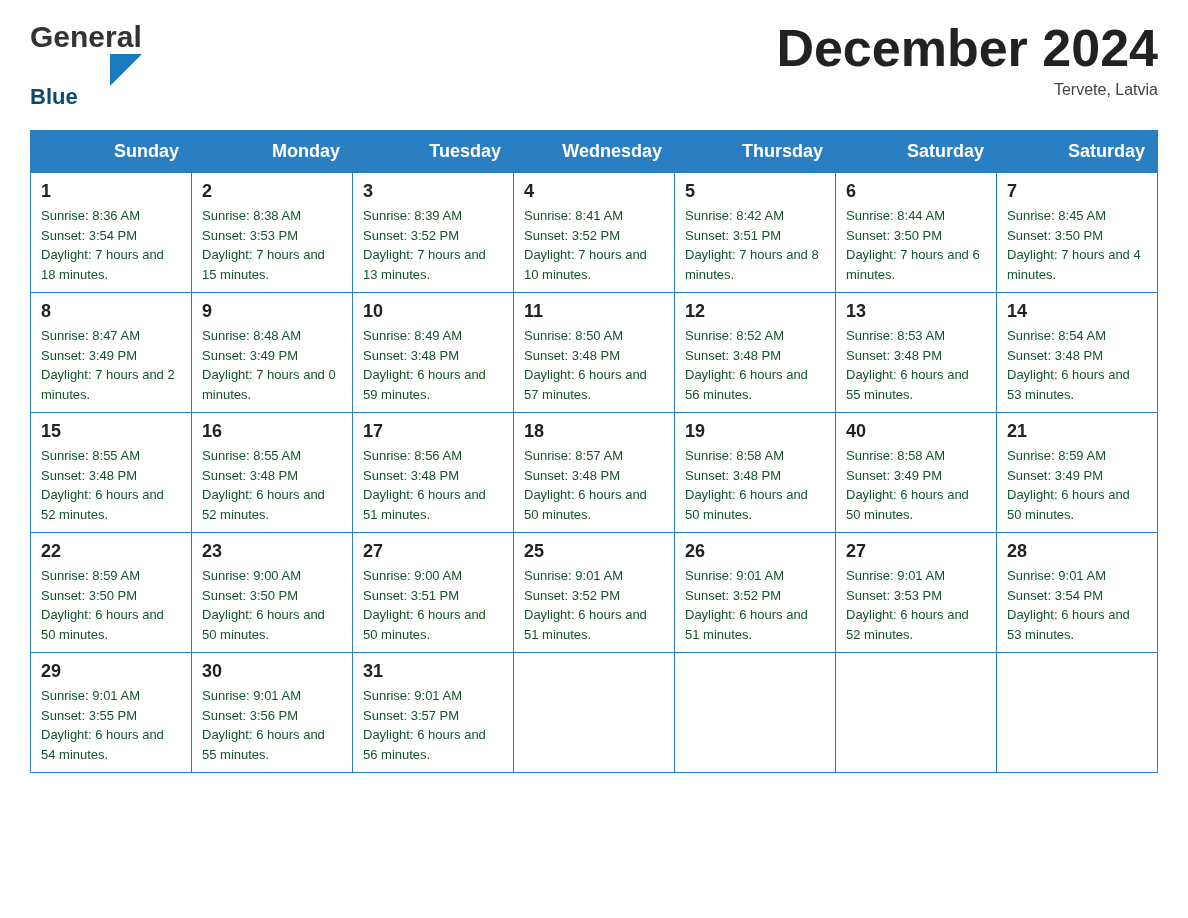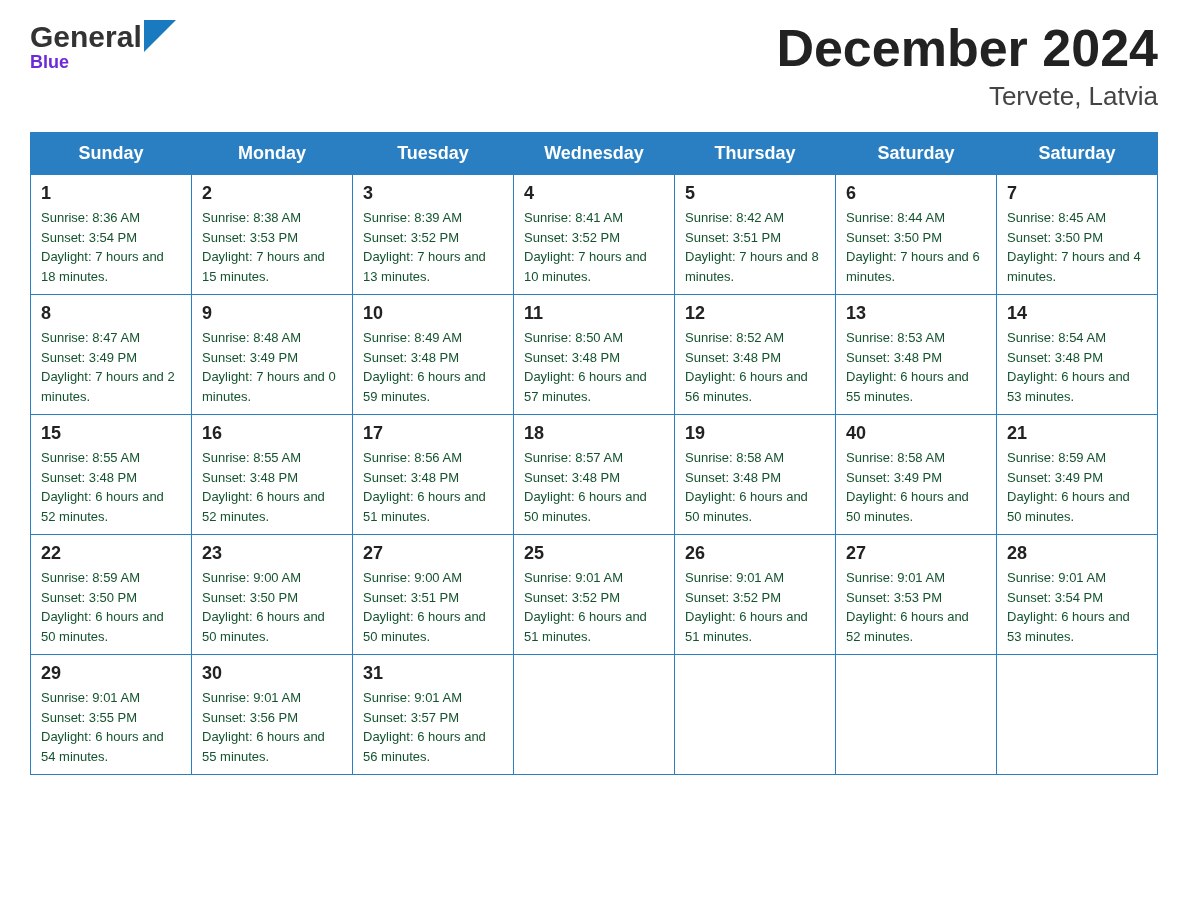--- a/index.html
+++ b/index.html
@@ -10,53 +10,53 @@
       min-height: 918px;
       padding: 20px 30px;
     }
     .header {
       display: flex;
       justify-content: space-between;
       align-items: flex-start;
       margin-bottom: 20px;
     }
     .logo-subtext {
-      font-size: 18px;
-      font-weight: bold;
-      color: #6d28d9;
+      font-size: 22px;
+      font-weight: bold;
+      color: #0c4a6e;
       display: block;
       margin-top: -2px;
     }
     .title-area {
       text-align: right;
       margin-left: 22px;
     }
     .month-title {
       font-size: 52px;
       font-weight: bold;
       color: #222;
       line-height: 1.1;
     }
     .location {
-      font-size: 26px;
+      font-size: 16px;
       color: #444;
       margin-top: 4px;
     }
     .calendar-table {
       width: 100%;
       border-collapse: collapse;
       border: 1px solid #2a7fc2;
     }
     .calendar-table th {
       background-color: #2a7fc2;
       color: #fff;
       font-size: 18px;
       font-weight: bold;
       padding: 10px 12px;
-      text-align: center;
+      text-align: right;
       border: 1px solid #2a7fc2;
     }
     .calendar-table td {
       border: 1px solid #2a7fc2;
       vertical-align: top;
       padding: 8px 10px;
       width: calc(100% / 7);
       min-height: 110px;
       background: #fff;
     }
@@ -75,21 +75,22 @@
     .empty-cell {
       background: #fff;
     }
     .logo-wrapper {
       display: flex;
       flex-direction: column;
       align-items: flex-start;
     }
     .logo-line1 {
       display: flex;
-      align-items: flex-start;
+      align-items: flex-end;
+      flex-direction: column;
     }
     .logo-g {
       font-size: 30px;
       font-weight: bold;
       color: #333;
     }
   </style>
 </head>
 <body>
 

